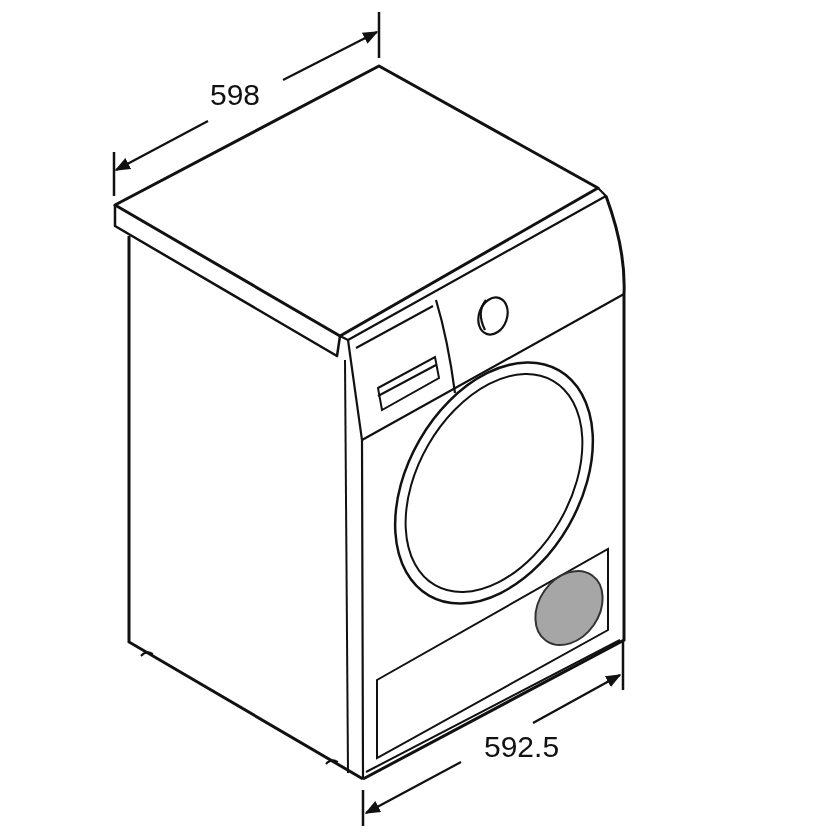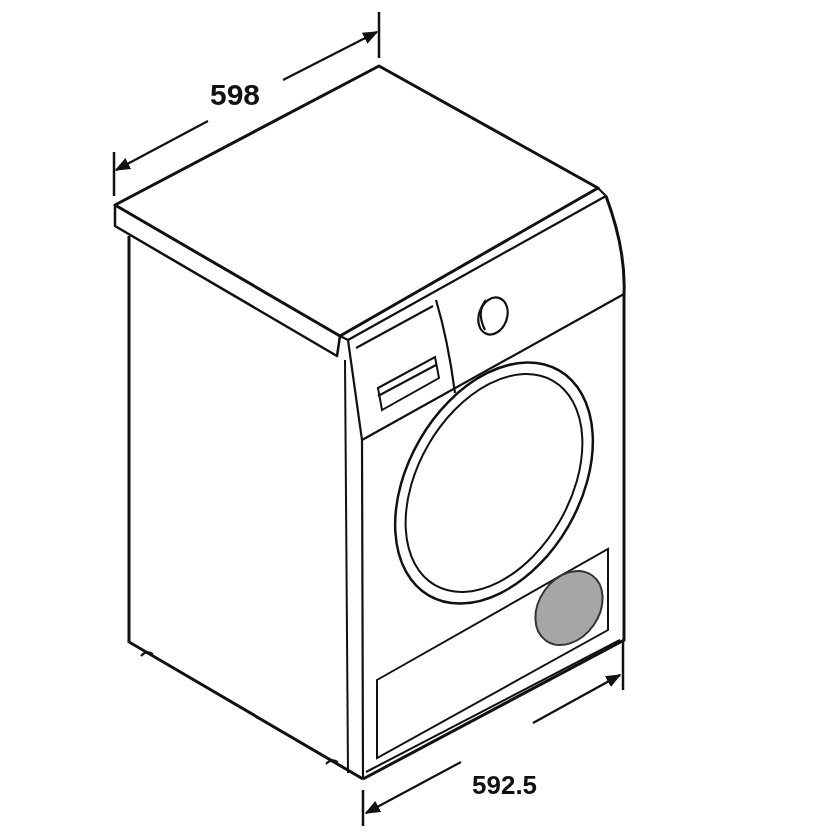--- a/index.html
+++ b/index.html
@@ -1,20 +1,20 @@
 <!DOCTYPE html>
 <html><head>
 <meta charset="utf-8">
 <style>
   html, body { margin:0; padding:0; background:#ffffff; }
   body { width:840px; height:840px; overflow:hidden; position:relative; }
   #stage { position:absolute; left:0; top:0; width:840px; height:840px; }
-  .label { position:absolute; font-family:"Liberation Sans", sans-serif; color:#111; white-space:nowrap; line-height:1;font-weight:bold; }
+  .label { position:absolute; font-family:"Liberation Sans", sans-serif; color:#111; white-space:nowrap; line-height:1; }
   #dim-width-label { left:210px; top:80px; font-size:30px; }
-  #dim-depth-label { left:472px; top:732px; font-size:26px;margin-top:40px; }
+  #dim-depth-label { left:484px; top:732px; font-size:30px; }
   #caption { left:447px; top:794px; font-size:30px; }
   svg { position:absolute; left:0; top:0; }
 </style>
 </head>
 <body>
 
 <div id="stage">
 <svg width="840" height="840" viewBox="0 0 840 840">
   <defs>
     <marker id="arr" viewBox="0 0 10 10" refX="9" refY="5" markerWidth="7" markerHeight="7" orient="auto-start-reverse">

